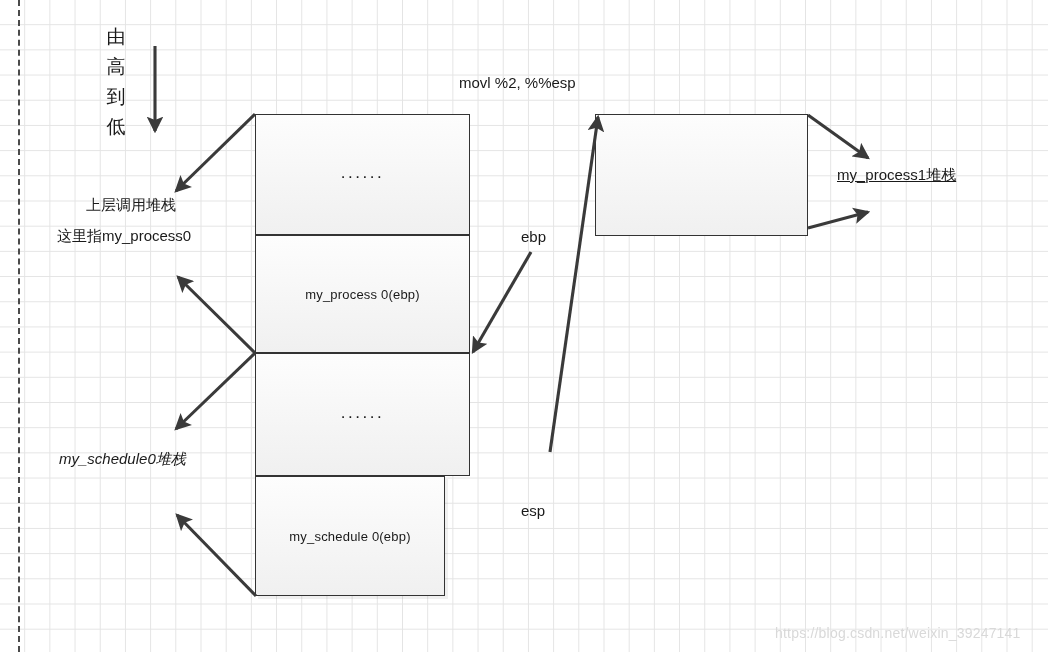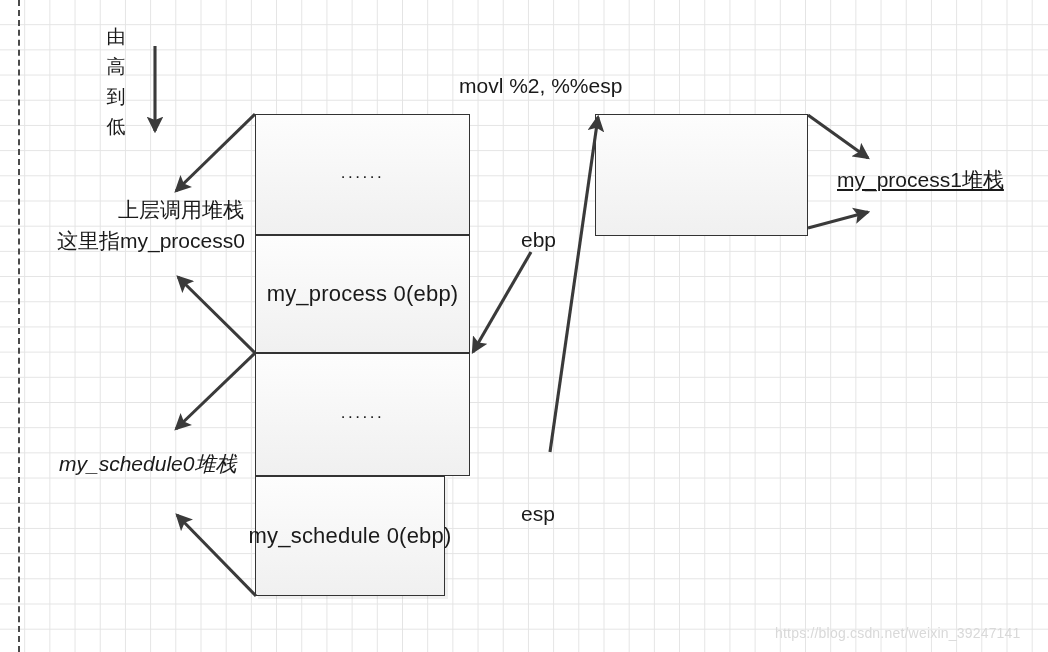--- a/index.html
+++ b/index.html
@@ -35,35 +35,35 @@
     background: linear-gradient(to bottom, #fdfdfd 0%, #f0f0f0 100%);
     display: flex;
     align-items: center;
     justify-content: center;
     color: #1a1a1a;
   }
   .stack-box.shadowed {
     box-shadow: 3px 3px 0 0 rgba(0,0,0,0.06);
   }
   .box-label {
-    font-size: 22px;
+    font-size: 13px;
     letter-spacing: 0.2px;
     white-space: nowrap;
   }
   .dots-label {
     font-size: 17px;
     letter-spacing: 2.5px;
     position: relative;
     top: -2px;
   }
   .free-text {
     position: absolute;
     color: #1a1a1a;
     white-space: nowrap;
-    font-size: 21px;
+    font-size: 15px;
   }
   .vert-text {
     position: absolute;
     color: #1a1a1a;
     font-size: 19px;
     line-height: 30px;
     text-align: center;
     width: 24px;
   }
   .vert-text span { display: block; }
@@ -138,21 +138,21 @@
 
     <line x1="531" y1="252" x2="473" y2="352" stroke="#3a3a3a" stroke-width="3.1" marker-end="url(#ah)"></line>
 
     <line x1="550" y1="452" x2="598" y2="117" stroke="#3a3a3a" stroke-width="3.1" marker-end="url(#ah)"></line>
 
     <line x1="808" y1="115" x2="868" y2="158" stroke="#3a3a3a" stroke-width="3.1" marker-end="url(#ah)"></line>
 
     <line x1="808" y1="228" x2="868" y2="212" stroke="#3a3a3a" stroke-width="3.1" marker-end="url(#ah)"></line>
   </svg>
 
-  <div class="free-text" style="left:86px; top:196px;margin-left:32px;">上层调用堆栈</div>
+  <div class="free-text" style="left:86px; top:196px;">上层调用堆栈</div>
 
   <div class="free-text" style="left:57px; top:227px;">这里指my_process0</div>
 
   <div class="free-text" style="left:59px; top:450px;font-style:italic;">my_schedule0堆栈</div>
 
   <div class="free-text" style="left:459px; top:74px;">movl %2, %%esp</div>
 
   <div class="free-text" style="left:521px; top:228px;">ebp</div>
 
   <div class="free-text" style="left:521px; top:464px;margin-top:38px;">esp</div>

